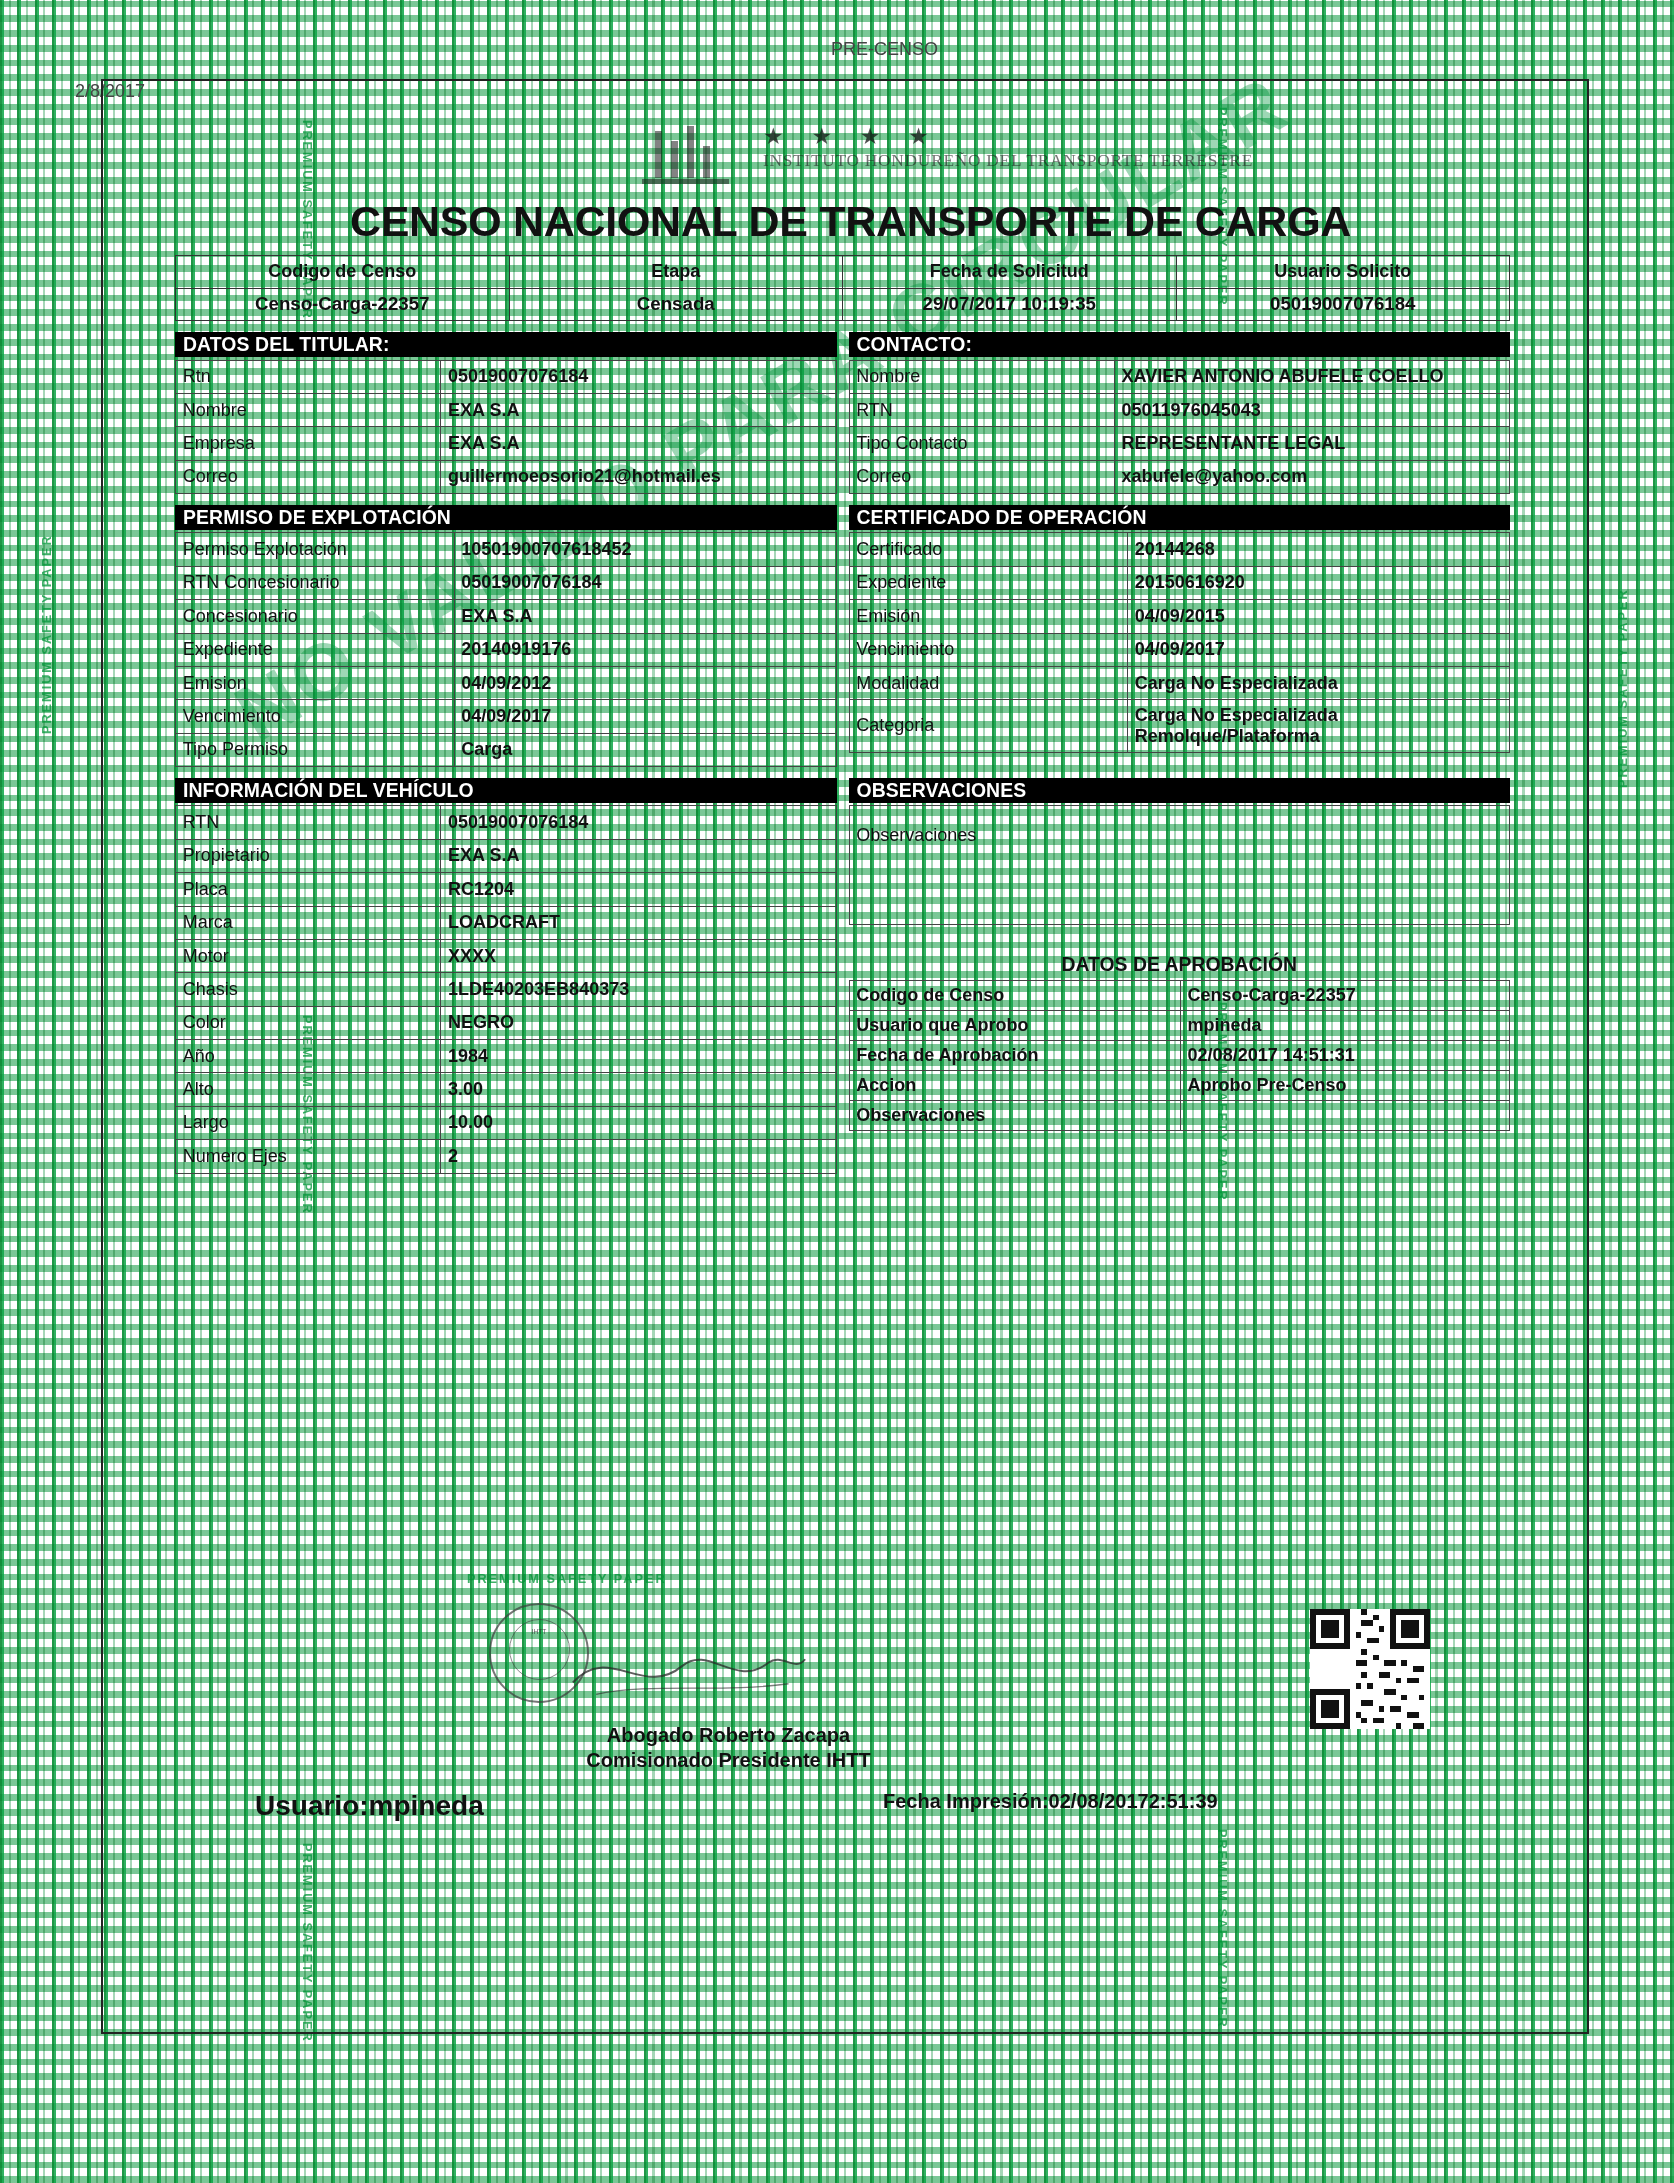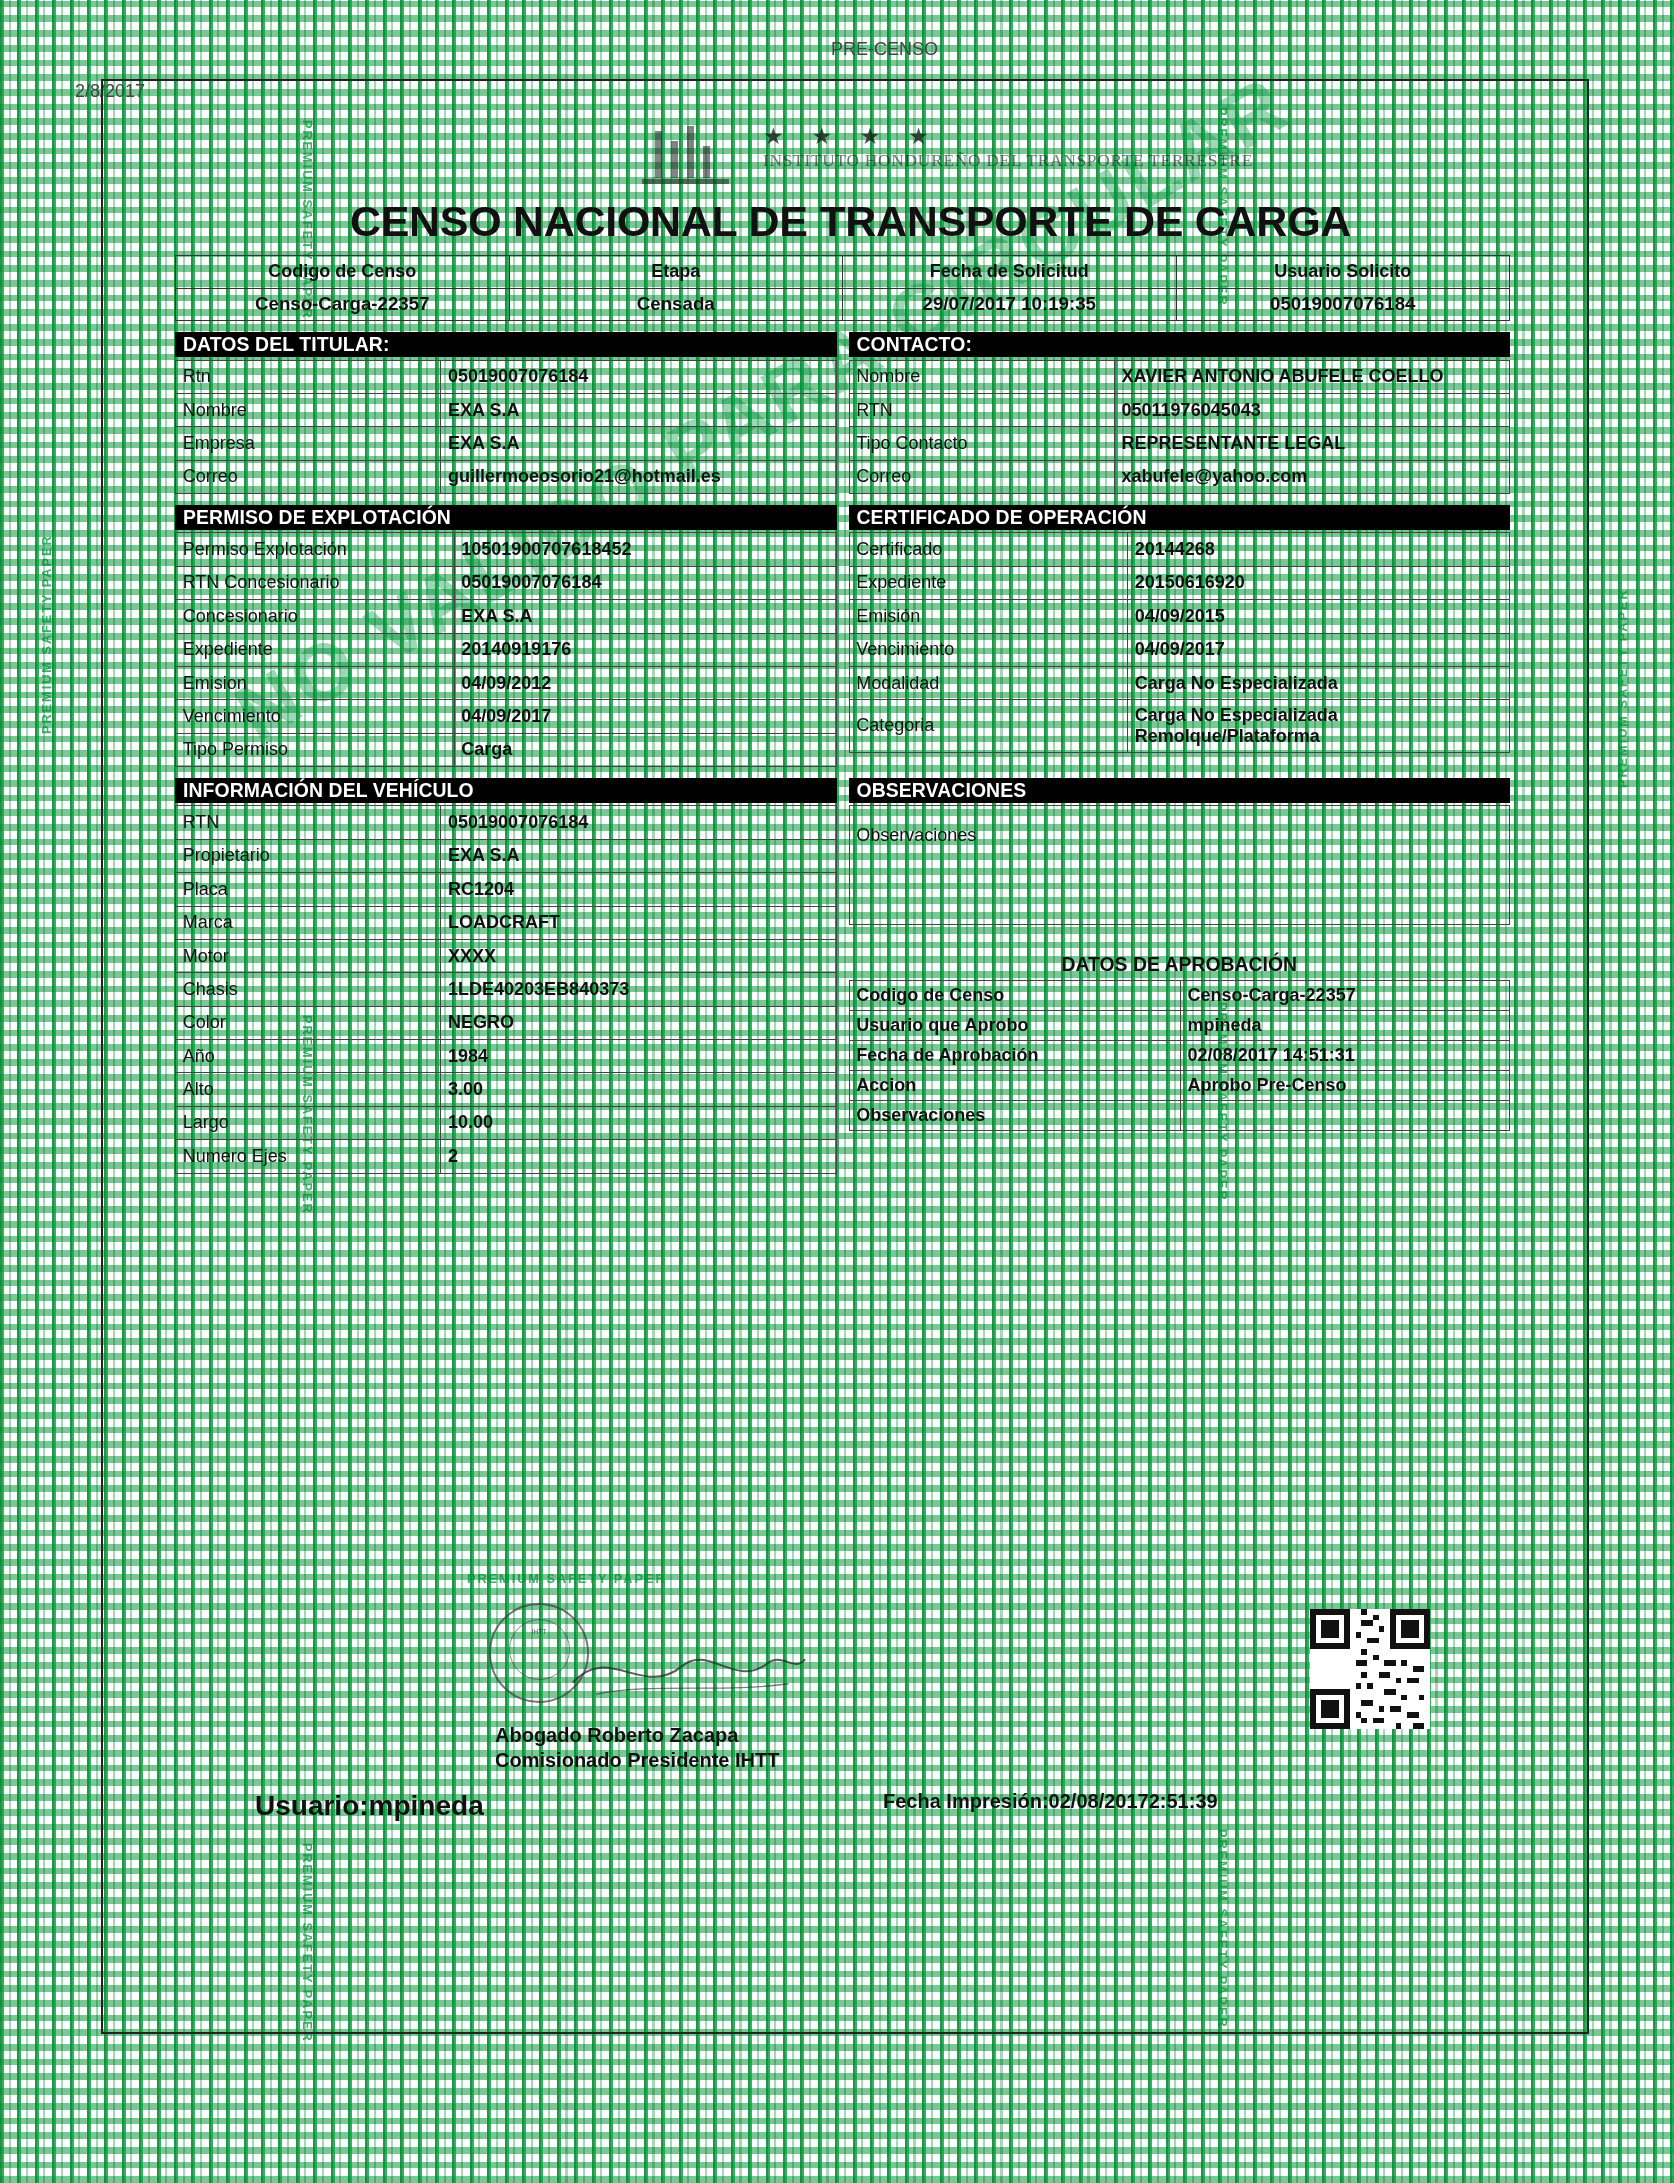--- a/index.html
+++ b/index.html
@@ -242,21 +242,21 @@
   }
   #signature-squiggle {
     position: absolute;
     left: 394px; top: 40px;
     width: 240px; height: 73px;
   }
   #sign-name {
     position: absolute;
     left: 320px; top: 127px;
     width: 467px;
-    text-align: left;
+    text-align: center;
     font-size: 20px;
     font-weight: bold;
     line-height: 1.25;
   }
   #qr {
     position: absolute;
     left: 1135px; top: 13.4px;
     width: 120px; height: 120px;
   }
   #user-line {

